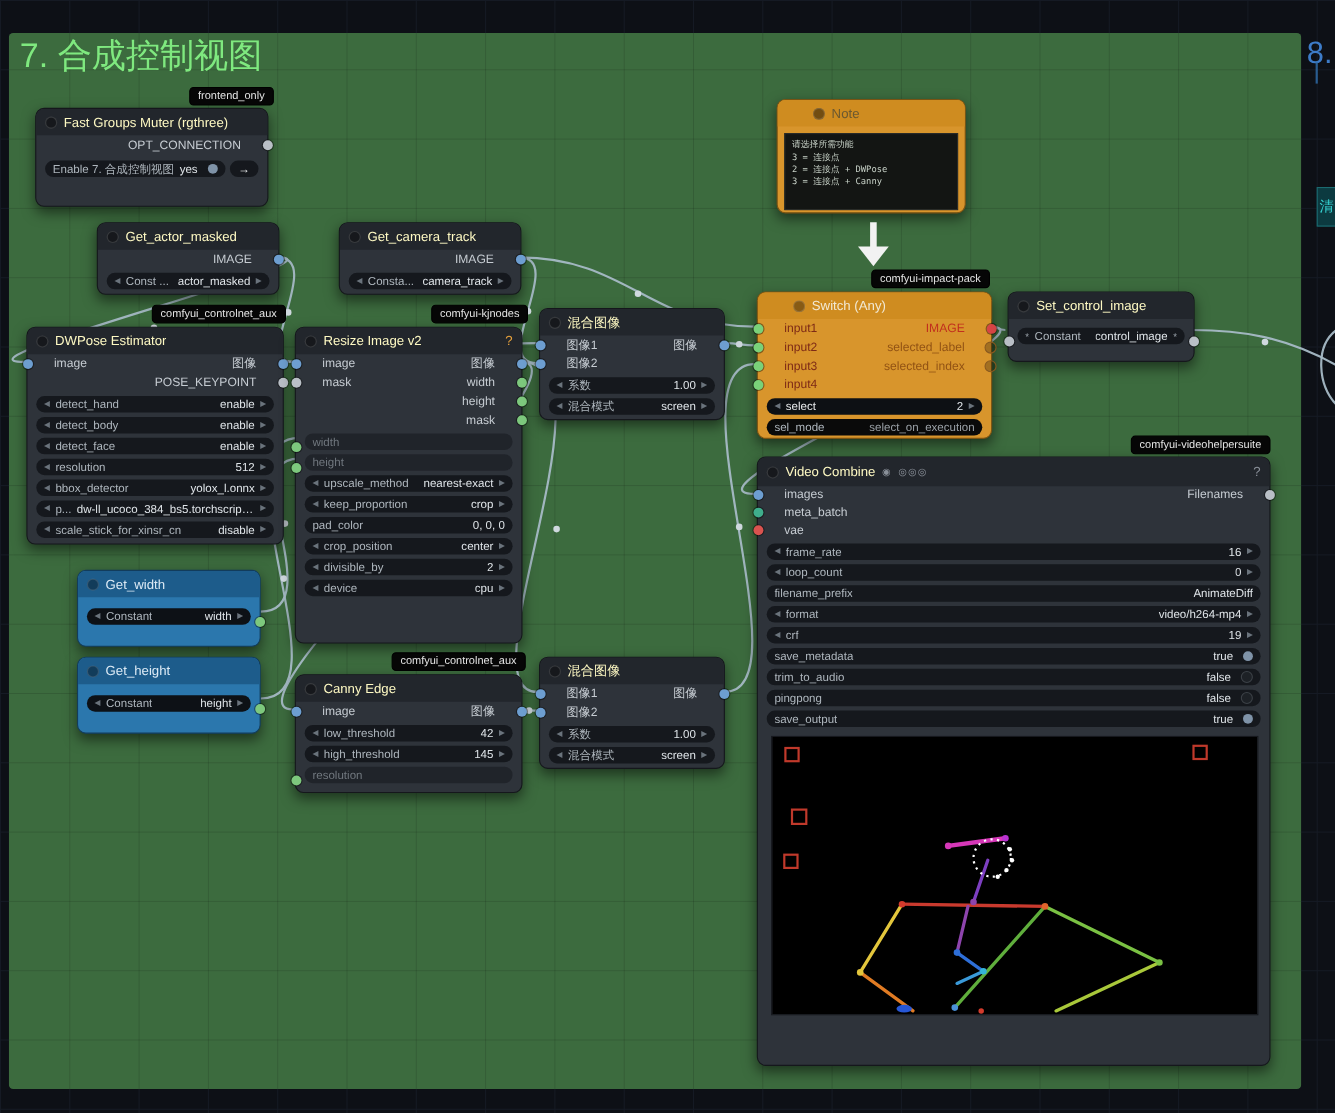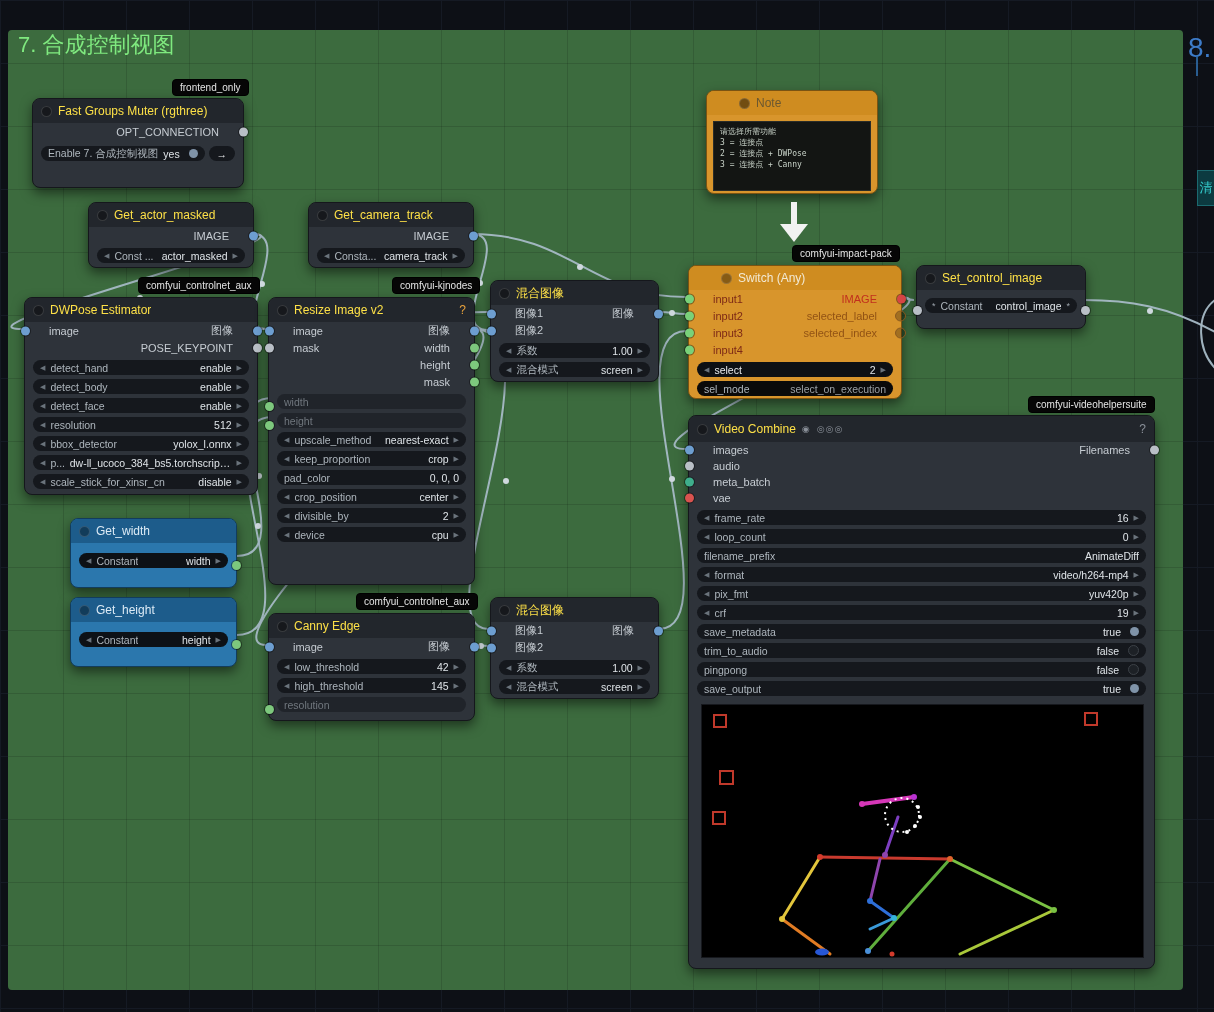--- a/index.html
+++ b/index.html
@@ -3,33 +3,33 @@
 <meta charset="utf-8">
 <style>
   html,body{margin:0;padding:0;background:#05070b;}
   .canvas{position:relative;width:1214px;height:1012px;overflow:hidden;background-color:#0d1016;
     background-image:linear-gradient(#151a24 1px,transparent 1px),linear-gradient(90deg,#151a24 1px,transparent 1px);
     background-size:63px 63px;font-family:"Liberation Sans","DejaVu Sans",sans-serif;}
   .group{position:absolute;border-radius:4px;}
   .group.main{left:8px;top:30px;width:1175px;height:960px;background-color:#3c6b3e;
     background-image:linear-gradient(rgba(0,0,0,.13) 1px,transparent 1px),linear-gradient(90deg,rgba(0,0,0,.13) 1px,transparent 1px);
     background-size:63px 63px;background-position:-8px -30px;}
-  .group-title{position:absolute;left:10px;top:0px;font-size:22px;color:#7fe97f;white-space:nowrap;}
+  .group-title{position:absolute;left:10px;top:0px;font-size:31px;color:#7fe97f;white-space:nowrap;}
   .next-group-title{position:absolute;left:1188px;top:32px;font-size:28px;color:#3d7cc9;}
   .side-sliver{position:absolute;left:1197px;top:170px;width:16px;height:34px;background:#0c3a40;border:1px solid #1b6a70;color:#35d0d0;font-size:13px;text-align:center;line-height:34px;}
   .edge-line{position:absolute;left:1196px;top:56px;width:2px;height:20px;background:#2f6fae;opacity:.8;}
 
   svg.links{position:absolute;left:0;top:0;width:1214px;height:1012px;pointer-events:none;z-index:3;}
   .link{fill:none;stroke:#a6bac6;stroke-width:2;opacity:.95;}
   .ldot{fill:#cfd8de;}
 
   .node{position:absolute;background:#2e333a;border:1px solid #15171c;border-radius:8px;box-shadow:0 5px 12px rgba(0,0,0,.5);z-index:5;color:#c3c9d0;}
   .nhead{display:flex;align-items:center;gap:6px;height:24px;padding:0 8px;background:#22262c;border-radius:7px 7px 0 0;}
   .cdot{width:9px;height:9px;border-radius:50%;background:rgba(0,0,0,.35);border:1px solid rgba(255,255,255,.14);flex:none;}
-  .ntitle{font-size:12px;color:#fde047;white-space:nowrap;overflow:hidden;text-overflow:ellipsis;}
+  .ntitle{font-size:12px;color:#fef9c3;white-space:nowrap;overflow:hidden;text-overflow:ellipsis;}
   .nhelp{margin-left:auto;font-size:12px;color:#8a9099;flex:none;}
   .nhelp.orange{color:#e8a23c;}
   .hicon{font-size:9px;color:#8a9099;letter-spacing:1px;flex:none;}
 
   .srow{position:relative;height:17px;display:flex;align-items:center;padding:0 24px;font-size:11px;}
   .in-label{margin-right:auto;color:#c6ccd2;}
   .out-label{margin-left:auto;color:#c6ccd2;}
   .dot{position:absolute;width:9px;height:9px;border-radius:50%;top:50%;transform:translateY(-50%);box-shadow:0 0 0 1px rgba(0,0,0,.4);}
   .dot.din{left:-4.5px;}.dot.dout{right:-4.5px;}
   .c-img{background:#6d9ed0;}.c-int{background:#7dc87d;}.c-gray{background:#b9bfc6;}
@@ -521,24 +521,20 @@
       <span class="hicon">◎◎◎</span>
       <span class="nhelp">?</span>
     </div>
     <div class="srow">
       <span class="dot din c-img"></span>
       <span class="in-label">images</span>
       <span class="out-label">Filenames</span>
       <span class="dot dout c-gray"></span>
     </div>
     <div class="srow">
-        <span class="dot din c-gray"></span>
-        <span class="in-label">audio</span>
-      </div>
-    <div class="srow">
         <span class="dot din c-teal"></span>
         <span class="in-label">meta_batch</span>
       </div>
     <div class="srow">
         <span class="dot din c-red"></span>
         <span class="in-label">vae</span>
       </div>
     <div class="widget">
         <span class="arr arr-l"></span>
         <span class="wlabel">frame_rate</span>
@@ -552,26 +548,20 @@
         <span class="arr arr-r"></span>
       </div>
     <div class="widget">
         <span class="wlabel">filename_prefix</span>
         <span class="wvalue">AnimateDiff</span>
       </div>
     <div class="widget">
         <span class="arr arr-l"></span>
         <span class="wlabel">format</span>
         <span class="wvalue">video/h264-mp4</span>
-        <span class="arr arr-r"></span>
-      </div>
-    <div class="widget">
-        <span class="arr arr-l"></span>
-        <span class="wlabel">pix_fmt</span>
-        <span class="wvalue">yuv420p</span>
         <span class="arr arr-r"></span>
       </div>
     <div class="widget">
         <span class="arr arr-l"></span>
         <span class="wlabel">crf</span>
         <span class="wvalue">19</span>
         <span class="arr arr-r"></span>
       </div>
     <div class="widget">
         <span class="wlabel">save_metadata</span>

